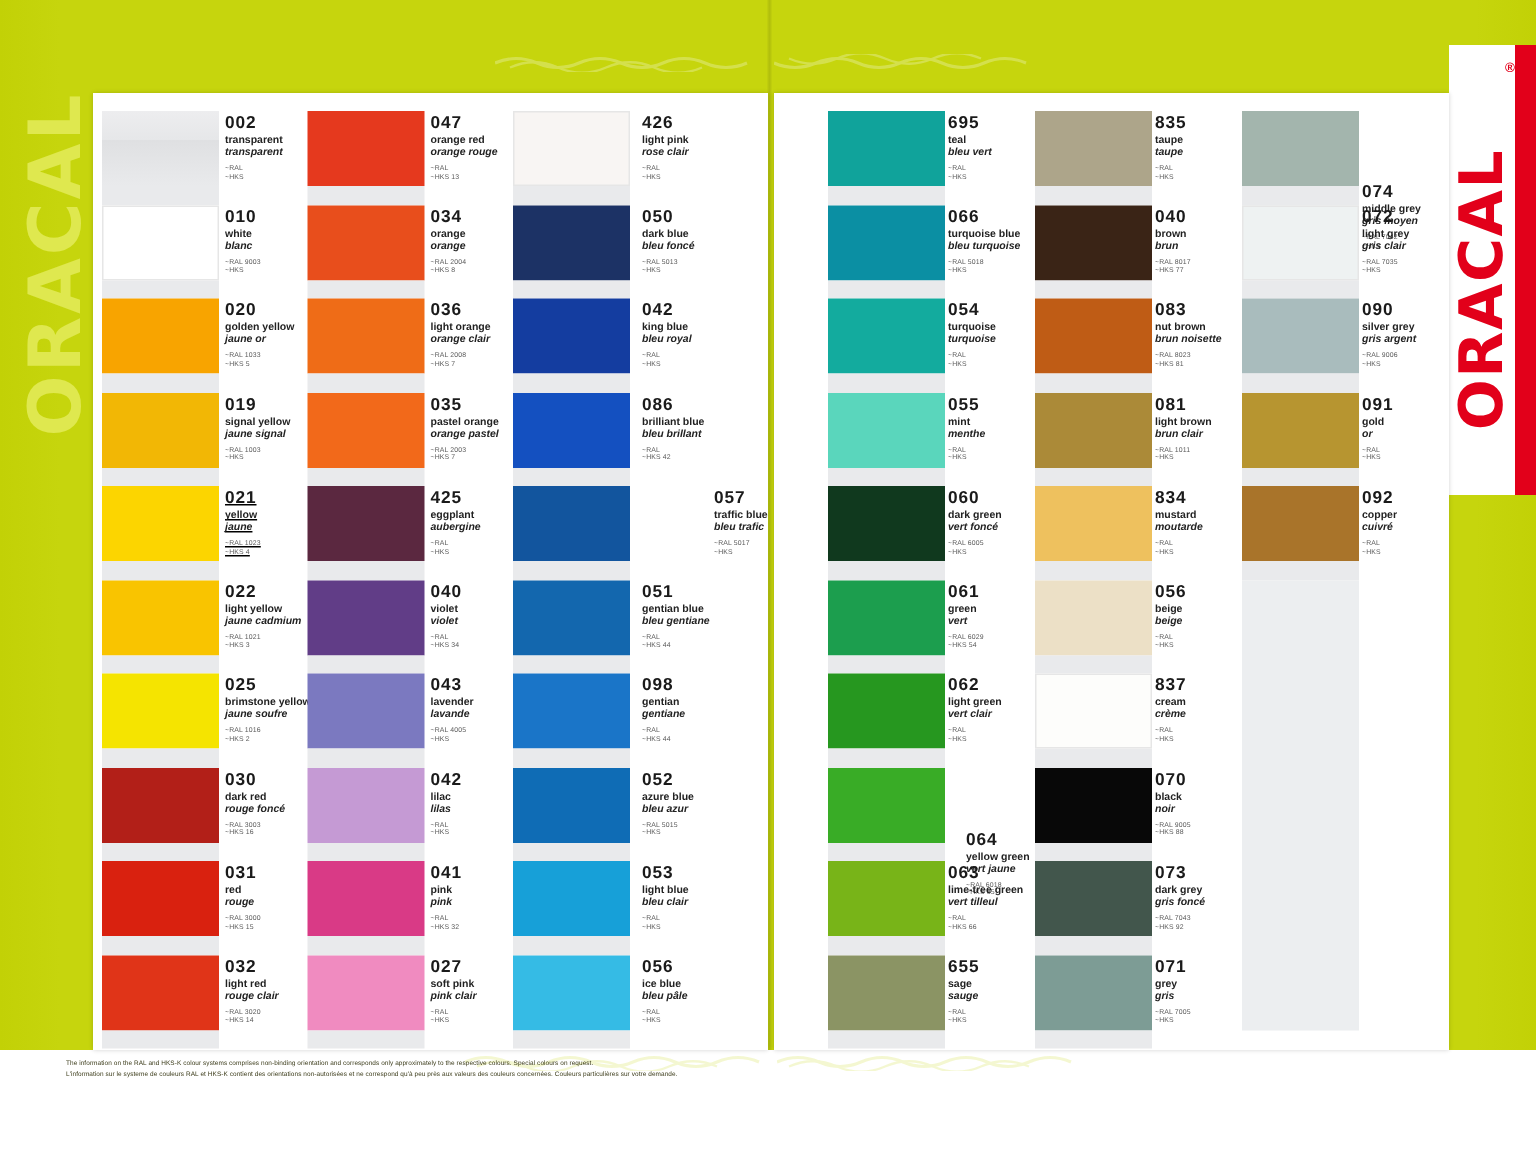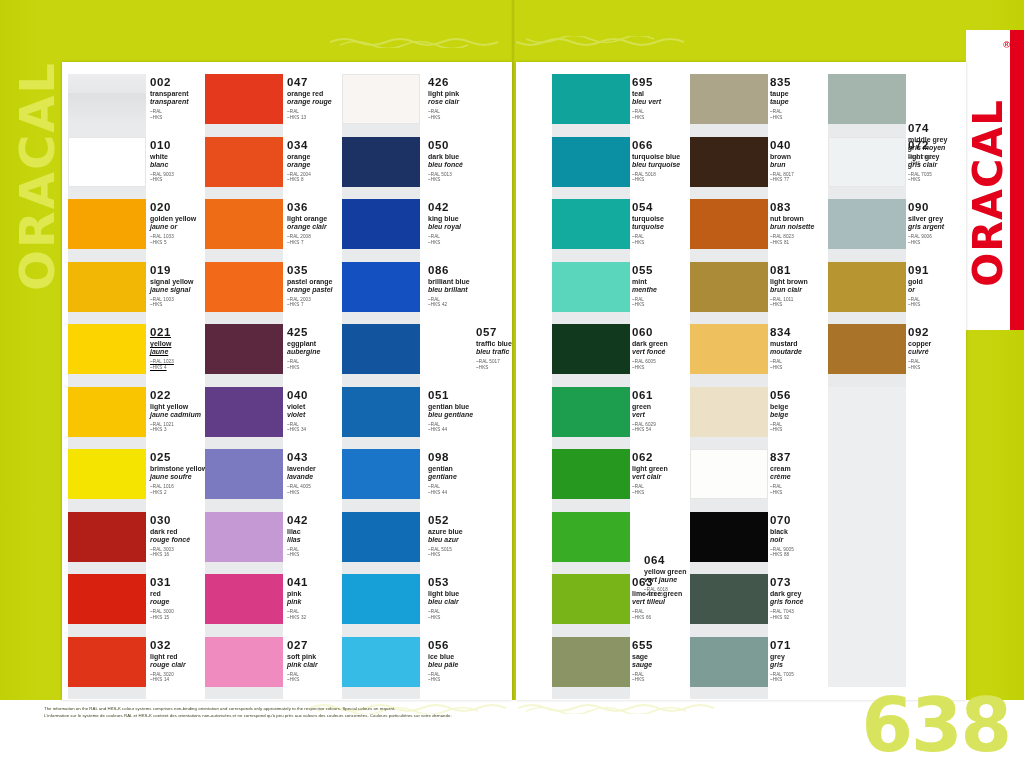--- a/index.html
+++ b/index.html
@@ -648,15 +648,14 @@
         <div class="ref" style="margin-top: 0px;">~HKS</div>
       </div>
       <div style="position: absolute; left: 828px; top: 386.5px; width: 78px; height: 300px; background: rgb(236, 238, 240);"></div>
     </div>
 
   <div class="legal">
     <p>The information on the RAL and HKS-K colour systems comprises non-binding orientation and corresponds only approximately to the respective colours. Special colours on request.</p>
     <p>L'information sur le systeme de couleurs RAL et HKS-K contient des orientations non-autorisées et ne correspond qu'à peu près aux valeurs des couleurs concernées. Couleurs particulières sur votre demande.</p>
   </div>
 
-  <div class="bignum">638</div>
 
 </div>
 
 </body></html>

